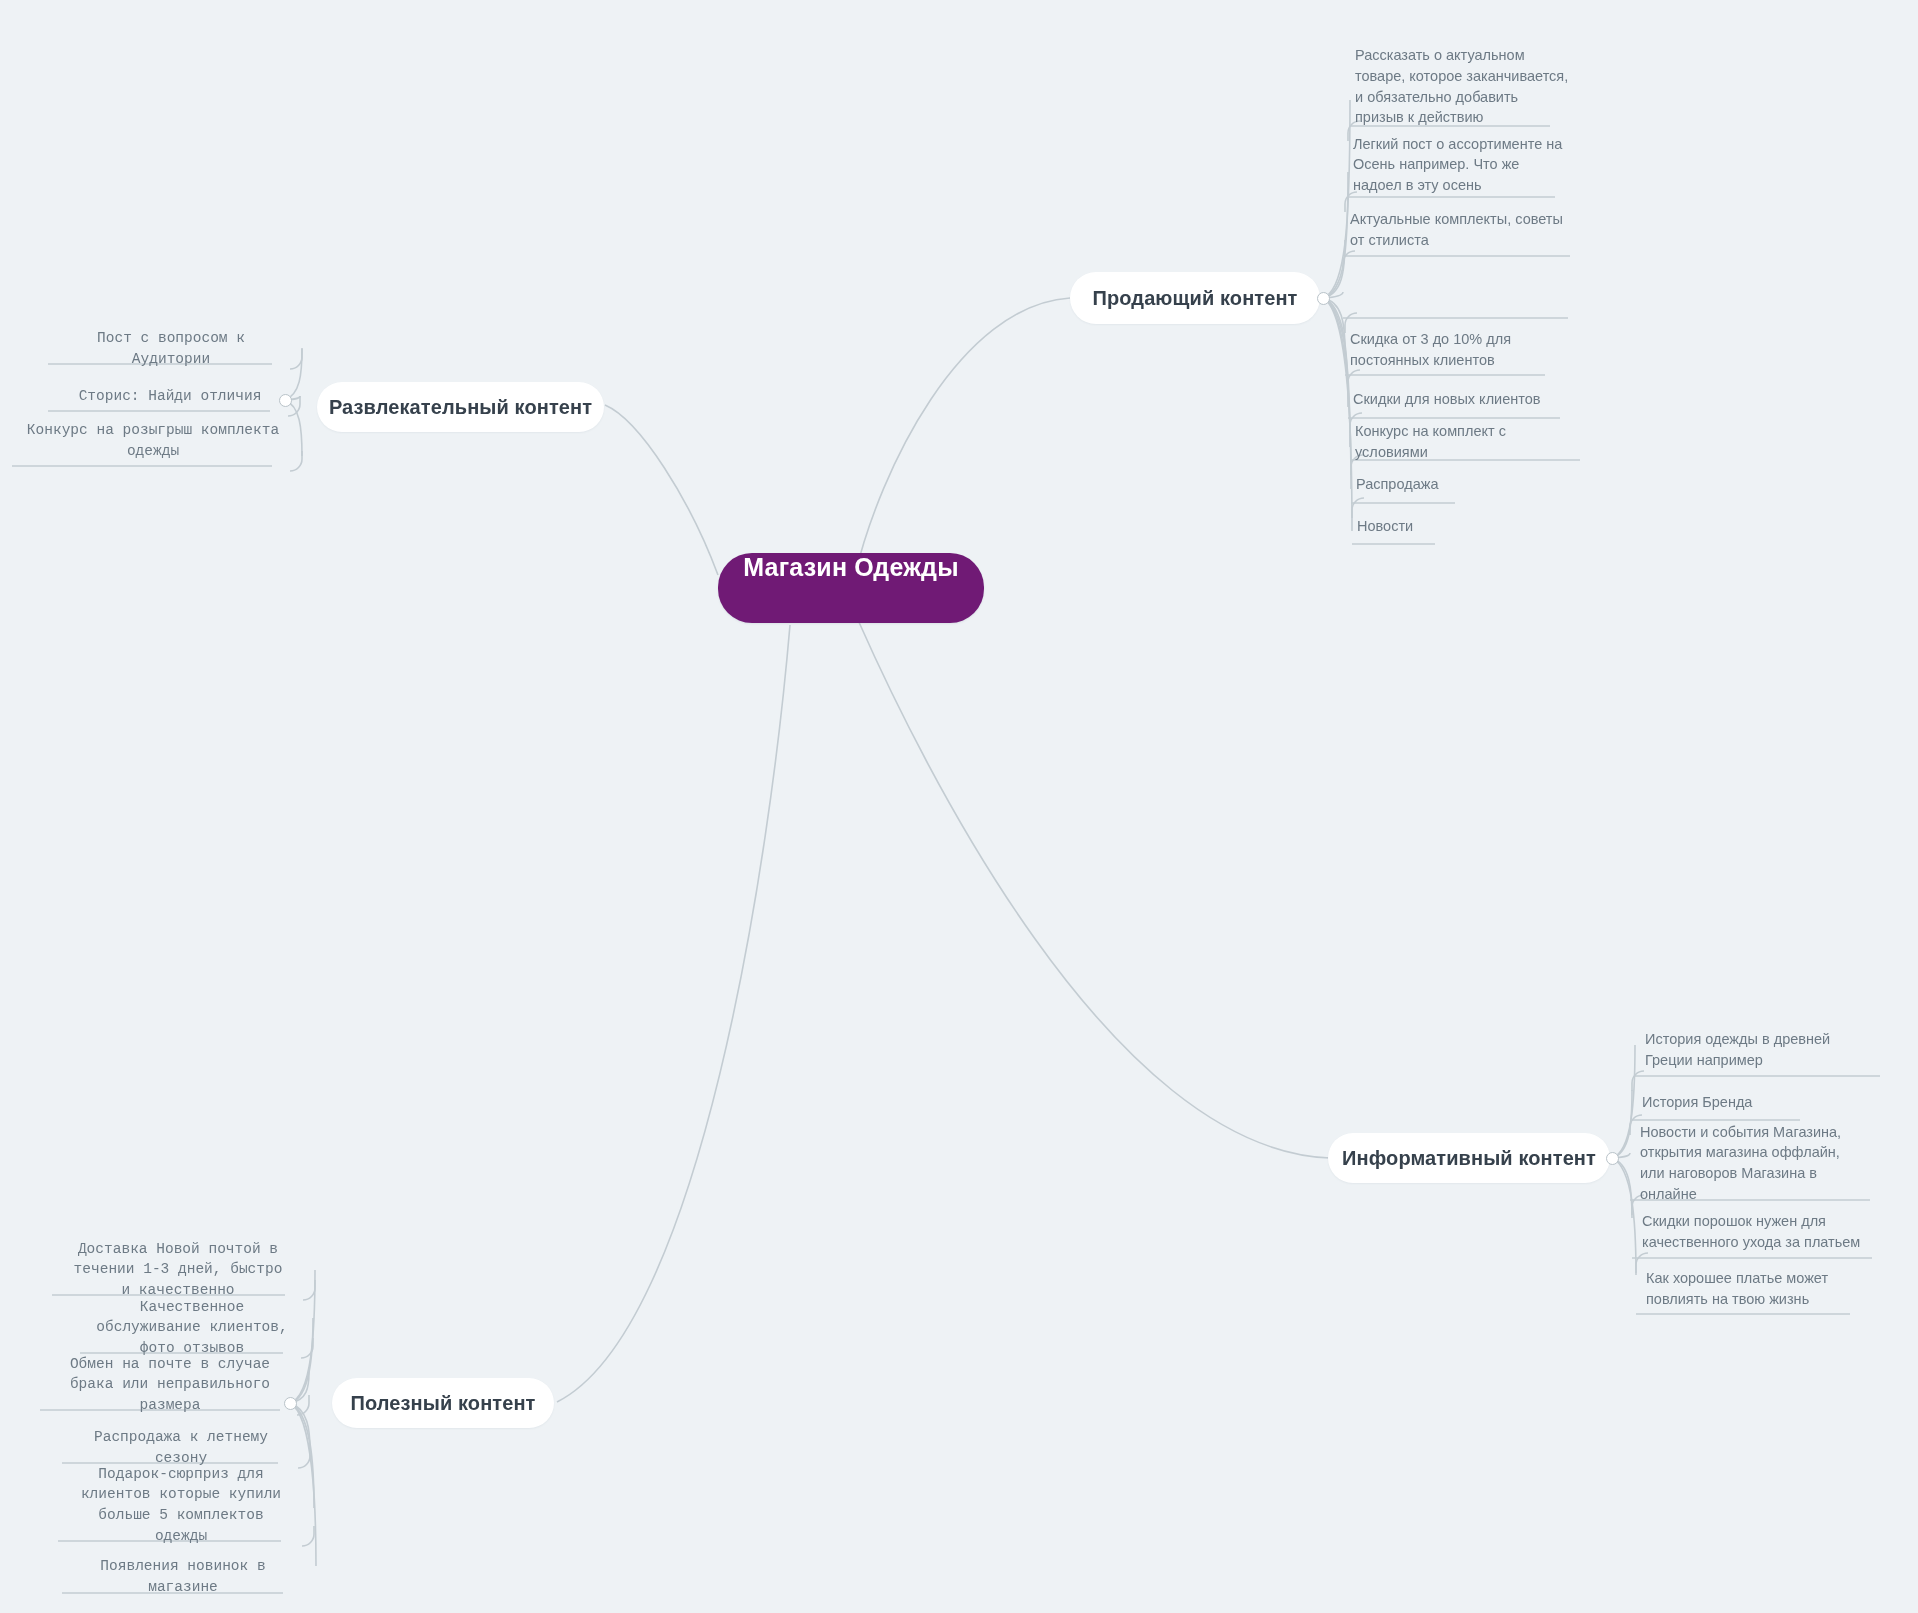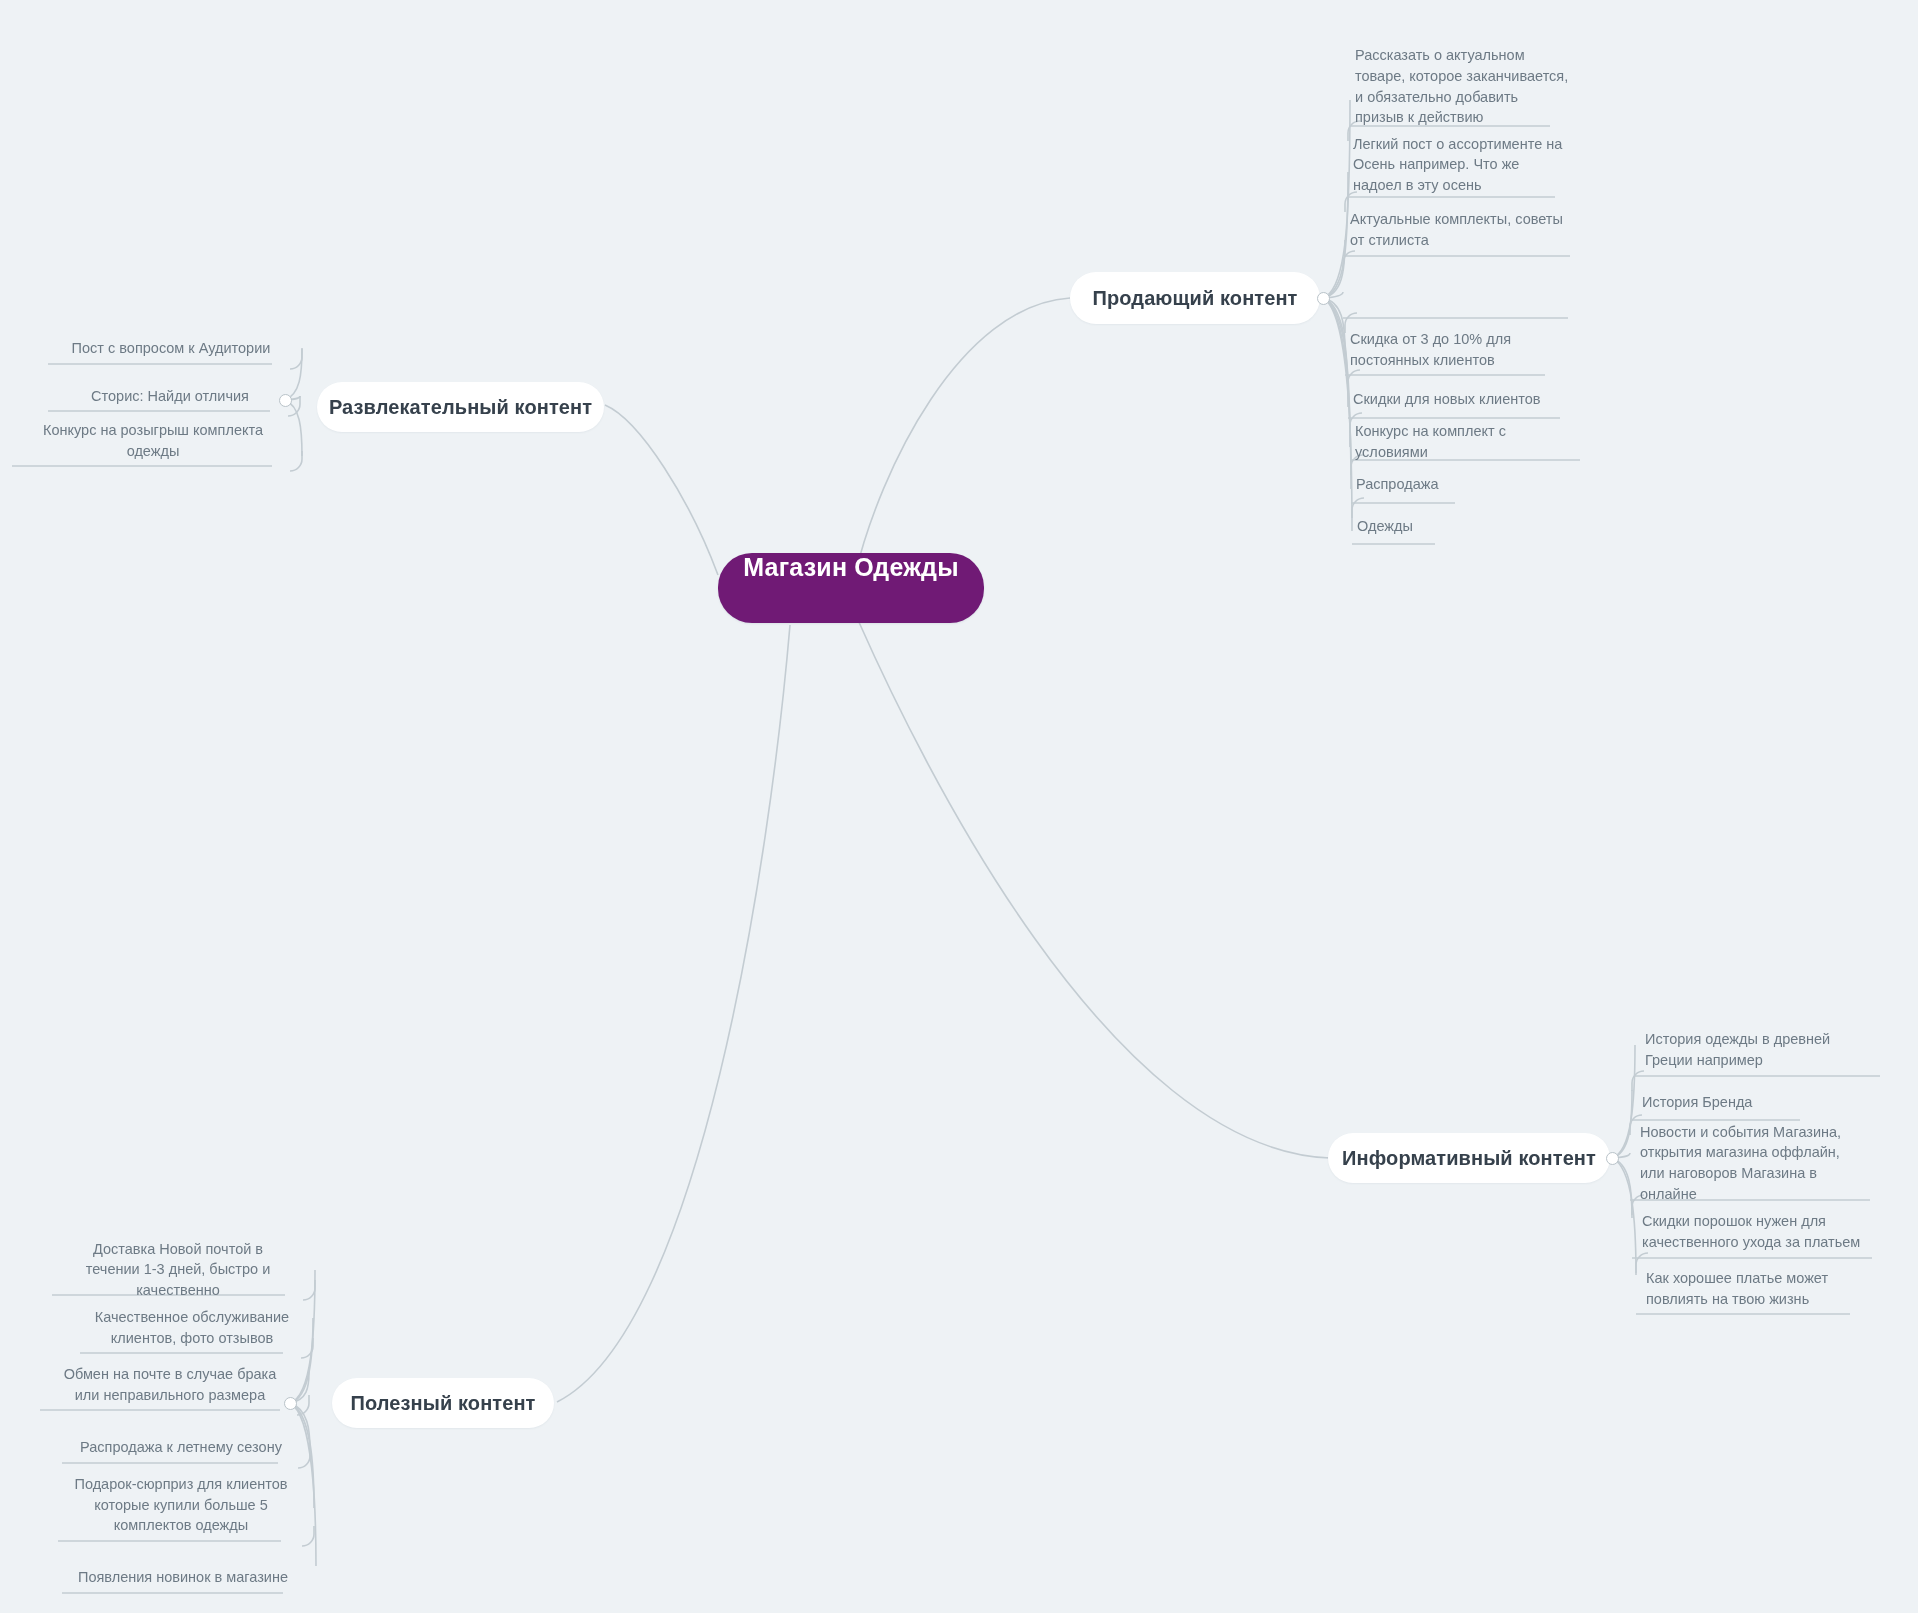--- a/index.html
+++ b/index.html
@@ -73,20 +73,21 @@
     align-items: center;
     padding: 7px 12px 8px 14px;
   }
   .leaf.right {
     text-align: left;
     justify-content: flex-start;
   }
   .leaf.left {
     text-align: center;
     justify-content: center;
+    font-family: Liberation Mono, monospace;
   }
   .leaf-text {
     display: block;
     width: 100%;
   }
 
   
   .dot {
     position: absolute;
     width: 13px;
@@ -228,21 +229,21 @@
   <div class="leaf right" style="left:1339px; top:382px; width:228px; height:36px;">
     <span class="leaf-text">Скидки для новых клиентов</span>
   </div>
   <div class="leaf right" style="left:1341px; top:425px; width:246px; height:35px;">
     <span class="leaf-text">Конкурс на комплект с условиями</span>
   </div>
   <div class="leaf right" style="left:1342px; top:467px; width:120px; height:36px;">
     <span class="leaf-text">Распродажа</span>
   </div>
   <div class="leaf right" style="left:1343px; top:510px; width:100px; height:34px;">
-    <span class="leaf-text">Одежды</span>
+    <span class="leaf-text">Новости</span>
   </div>
 
   <div class="leaf left" style="left:48px; top:334px; width:244px; height:30px;">
     <span class="leaf-text">Пост с вопросом к Аудитории</span>
   </div>
   <div class="leaf left" style="left:48px; top:382px; width:242px; height:29px;">
     <span class="leaf-text">Сторис: Найди отличия</span>
   </div>
   <div class="leaf right" style="left:1631px; top:1024px; width:252px; height:52px;">
     <span class="leaf-text">История одежды в древней Греции например</span>

